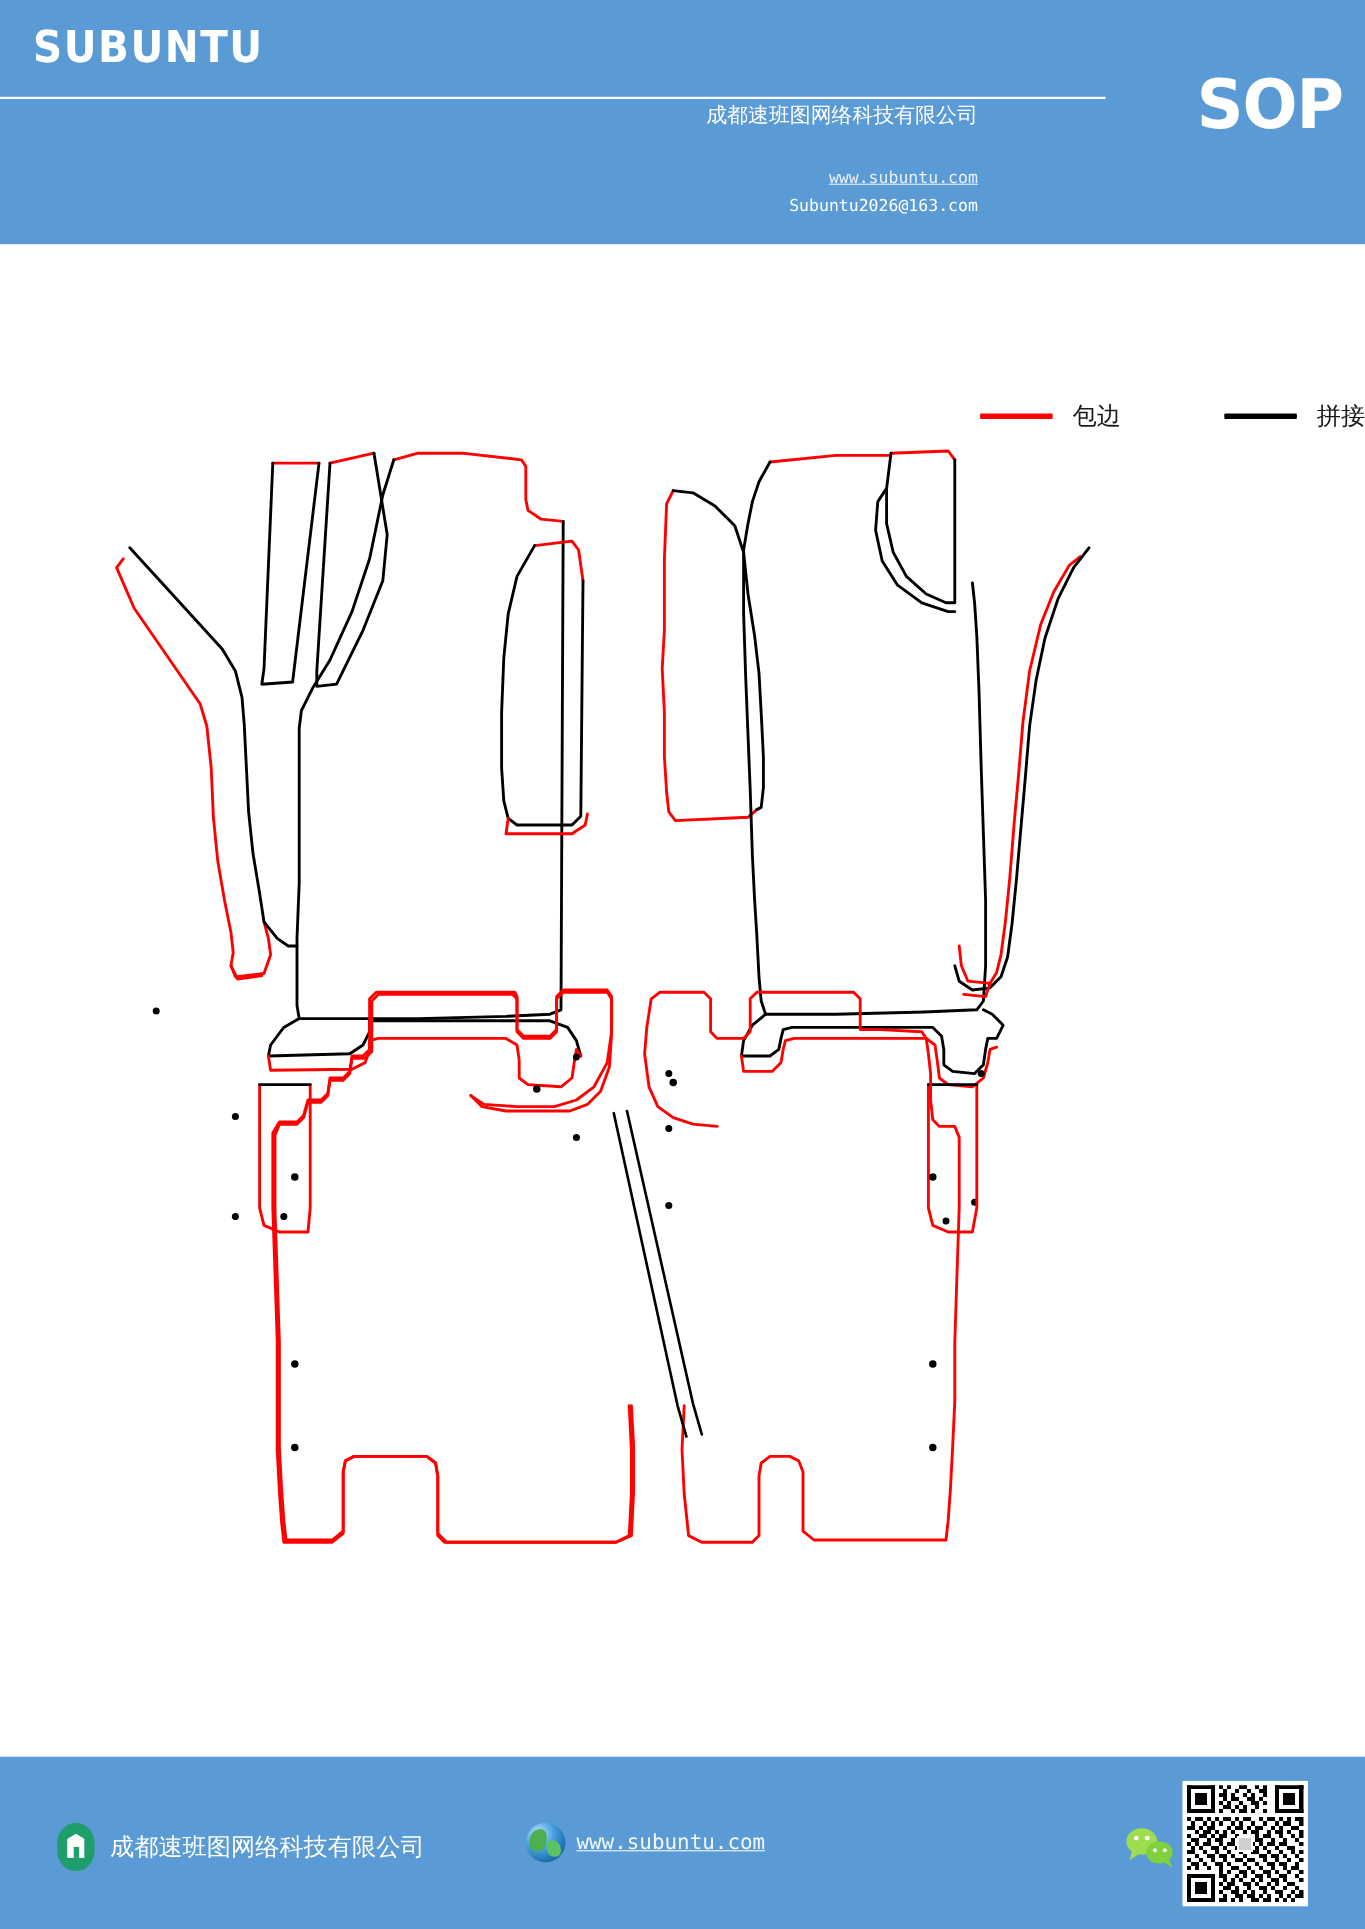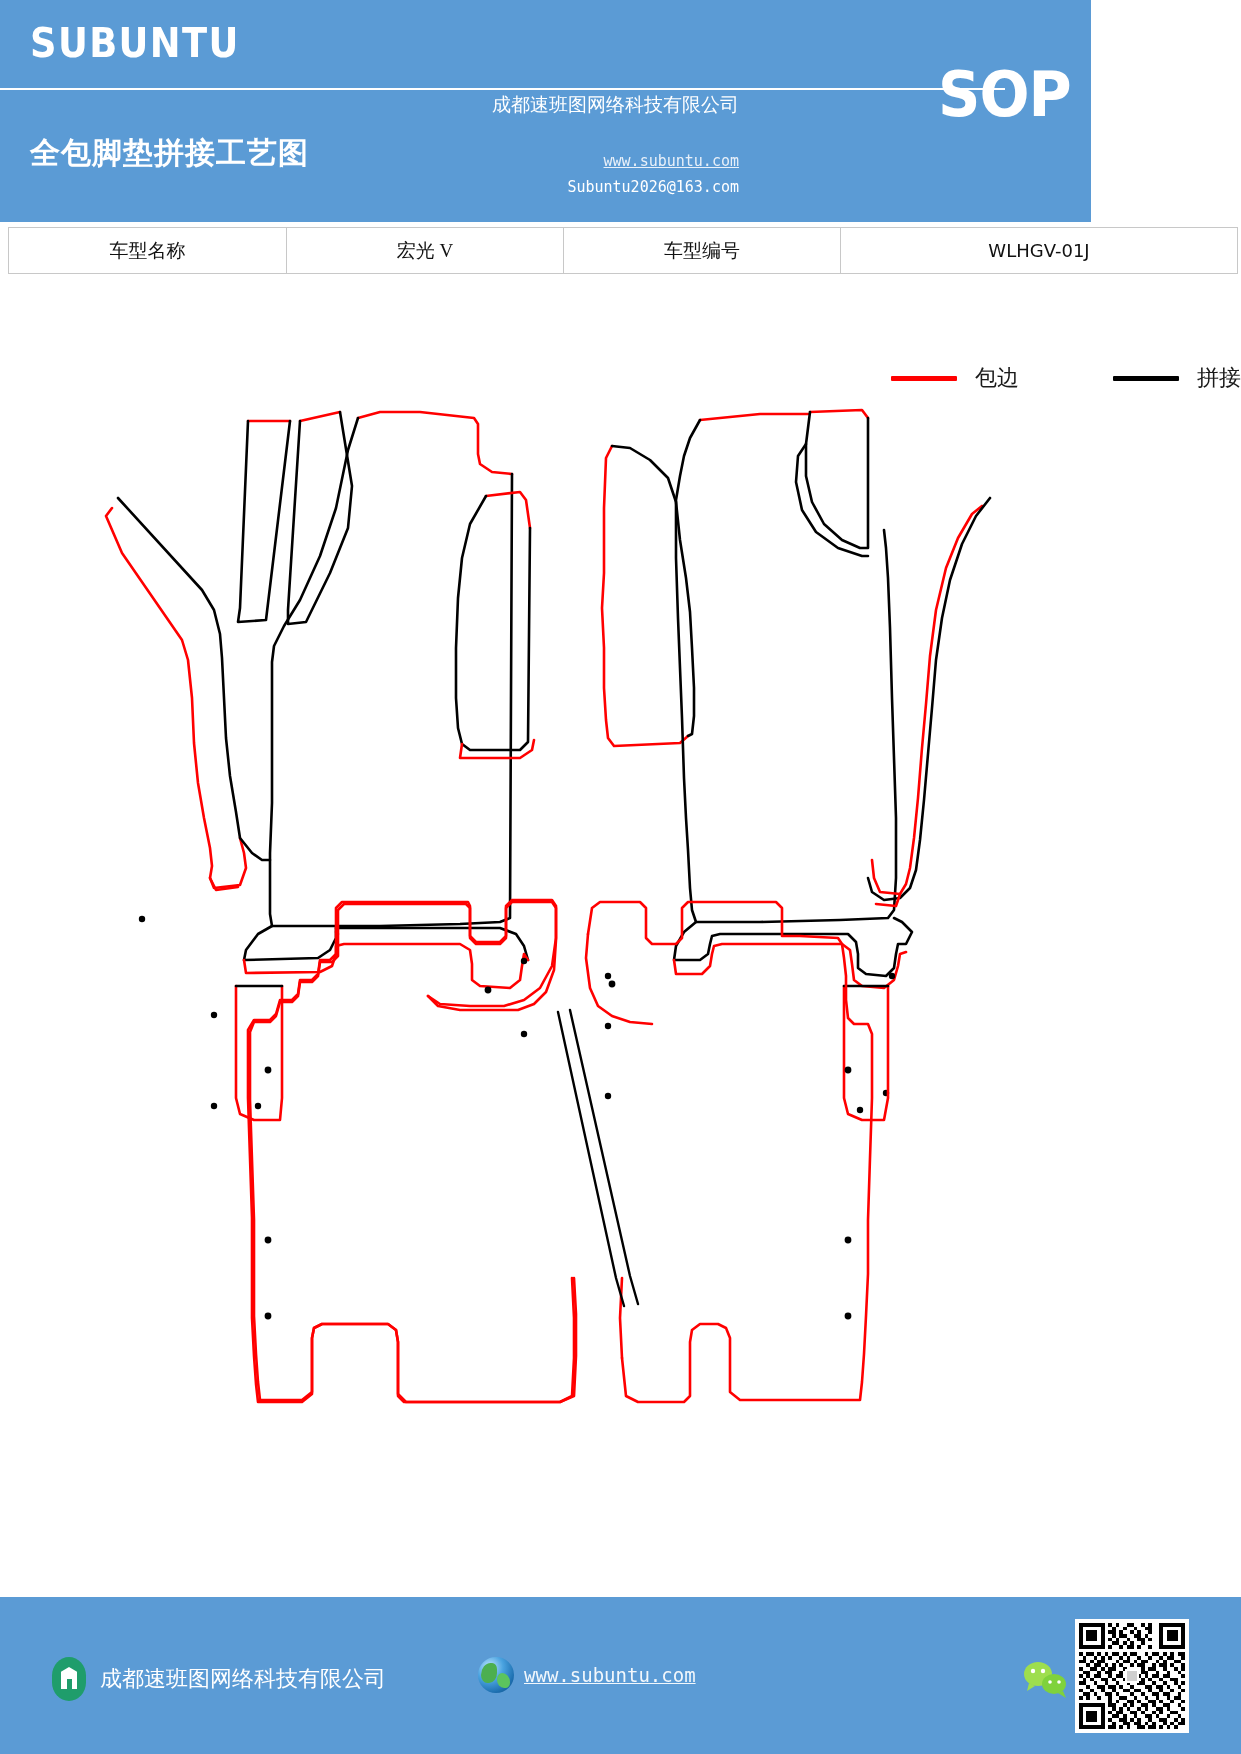--- a/index.html
+++ b/index.html
@@ -12,21 +12,21 @@
     height: 1754px;
     position: relative;
     font-family: "Liberation Serif", "DejaVu Serif", serif;
     overflow: hidden;
   }
 
   
   .header {
     position: absolute;
     left: 0; top: 0;
-    width: 1091px;
+    width: 1241px;
     height: 222px;
     background: #5b9bd5;
     box-sizing: border-box;
   }
   .brand-logo {
     position: absolute;
     left: 30px; top: 20px;
     font-family: "DejaVu Sans", sans-serif;
     font-weight: 700;
     font-size: 40px;
@@ -245,35 +245,28 @@
     box-sizing: border-box;
   }
   .qr-code svg { display: block; }
 </style>
 </head>
 <body>
 
 <div class="header">
   <div class="brand-logo">SUBUNTU</div>
   <div class="header-rule"></div>
-  <div class="doc-title">全包脚垫拼接工艺图</div>
   <div class="sop-badge">SOP</div>
   <div class="header-company">成都速班图网络科技有限公司</div>
   <div class="header-url">www.subuntu.com</div>
   <div class="header-email">Subuntu2026@163.com</div>
 </div>
 
 <table class="info-table">
   <tbody>
-    <tr>
-      <td class="c0">车型名称</td>
-      <td class="c1">宏光 V</td>
-      <td class="c2">车型编号</td>
-      <td class="c3 val-mono">WLHGV-01J</td>
-    </tr>
   </tbody>
 </table>
 
 <div class="legend">
   <div class="legend-item">
     <span class="legend-swatch sw-red"></span>
     <span class="legend-label">包边</span>
   </div>
   <div class="legend-item">
     <span class="legend-swatch sw-black"></span>

